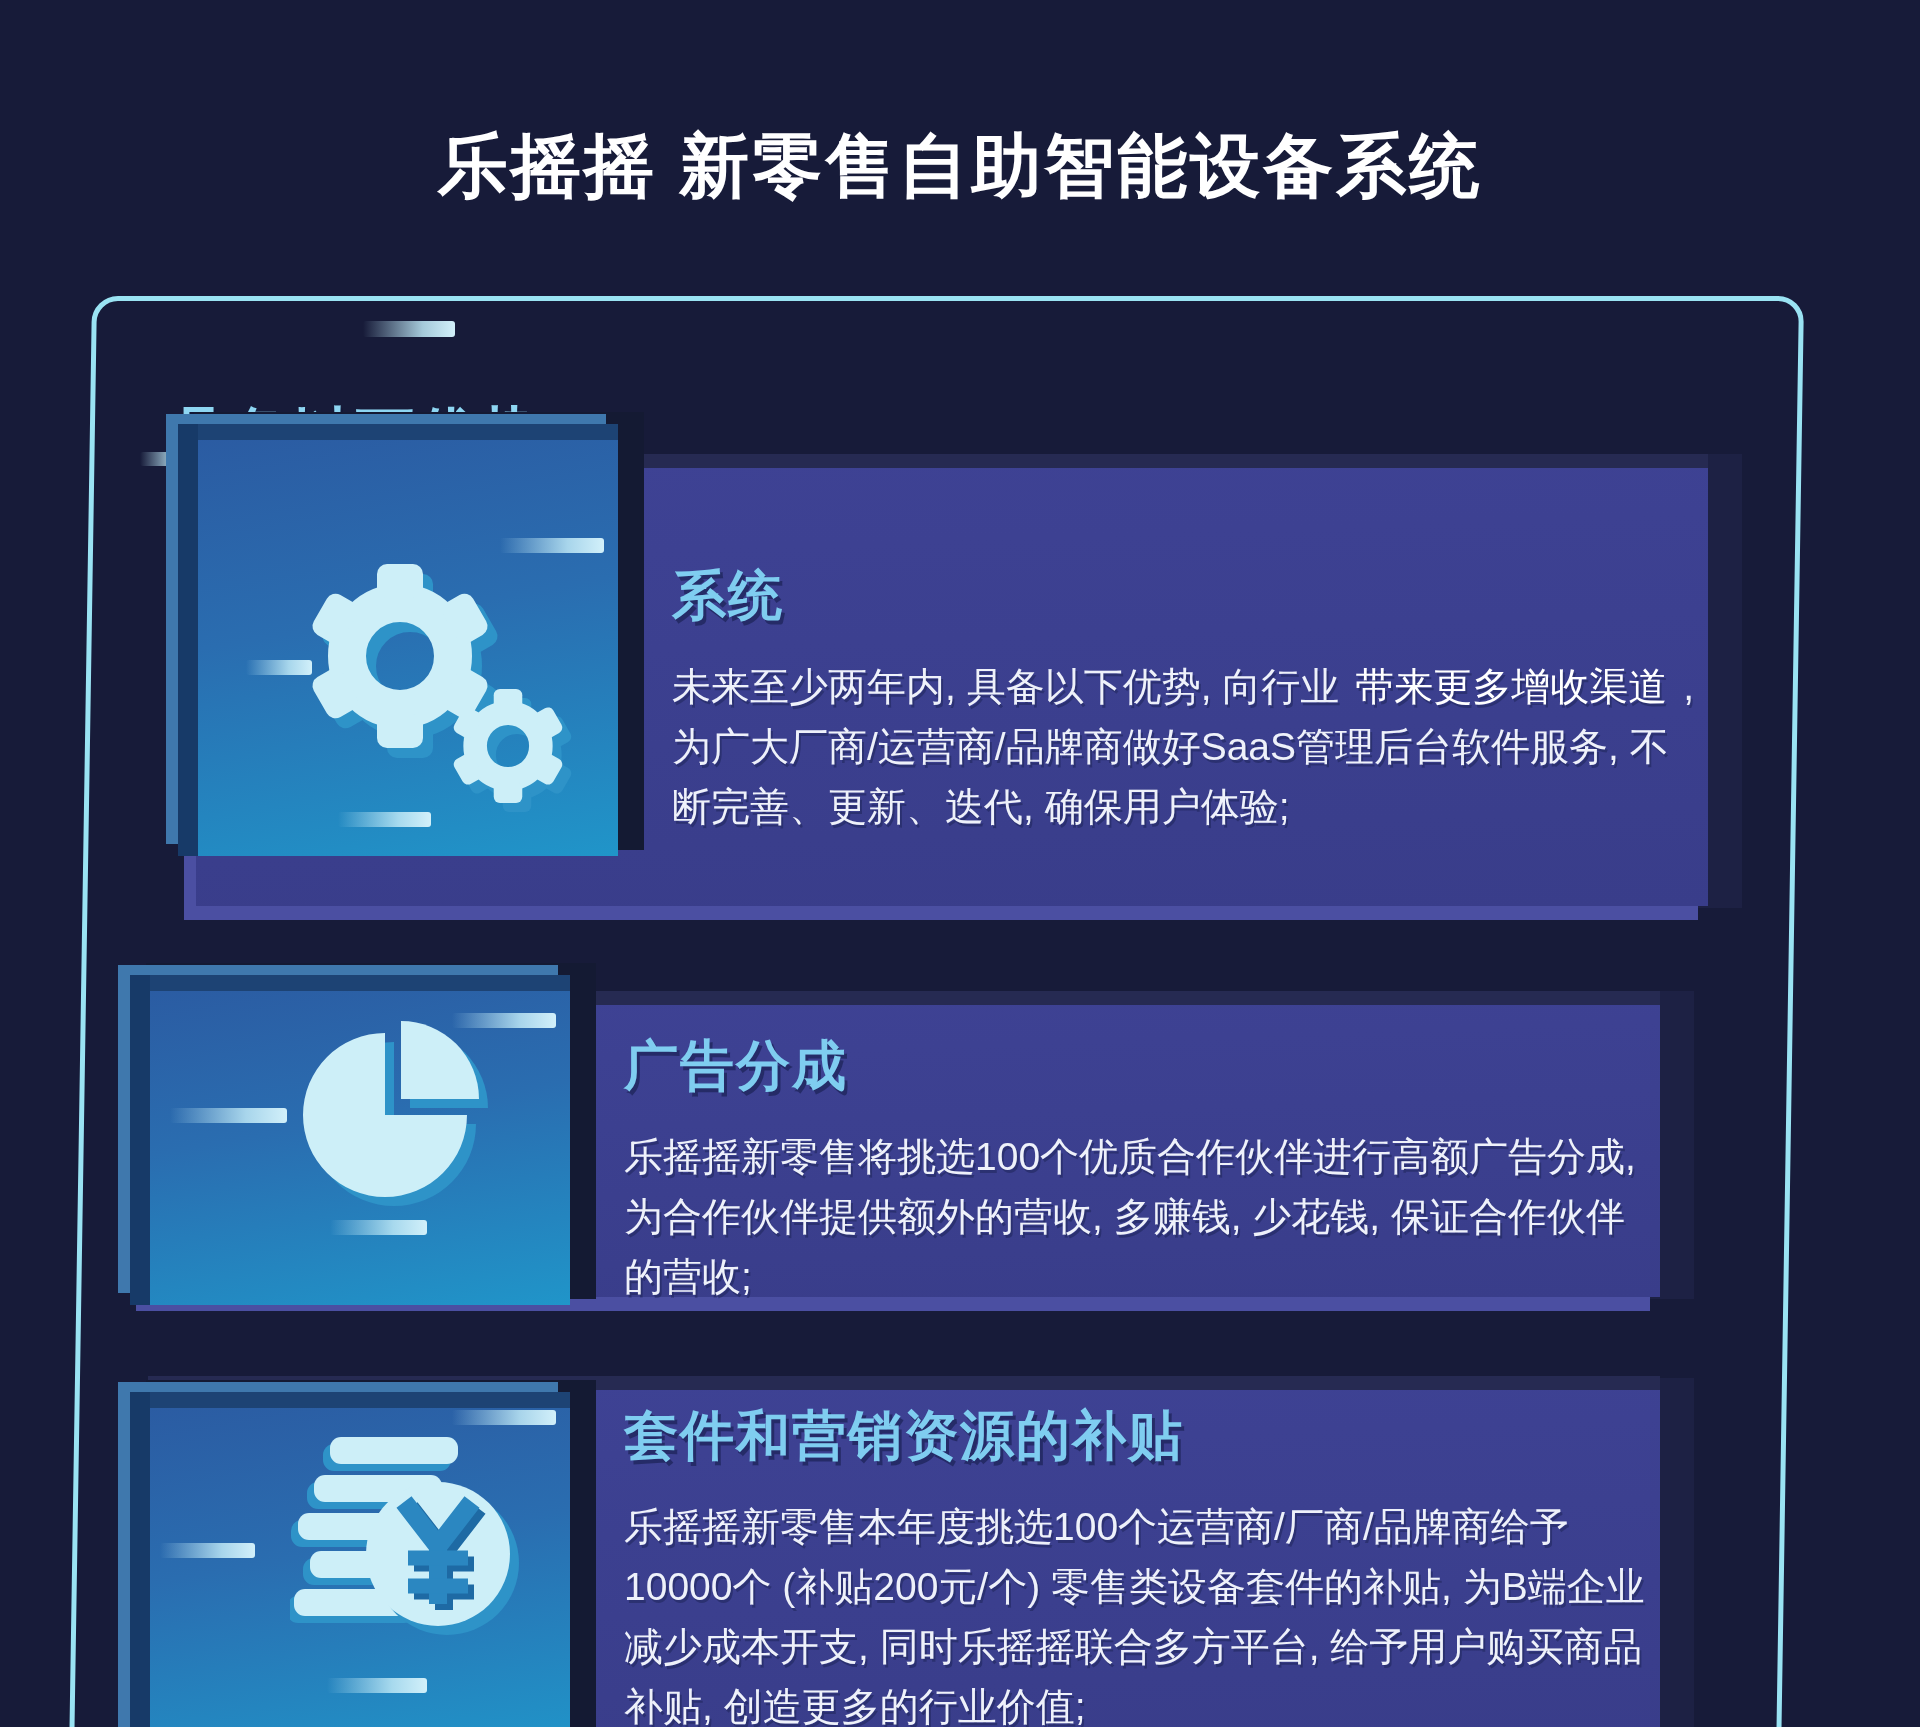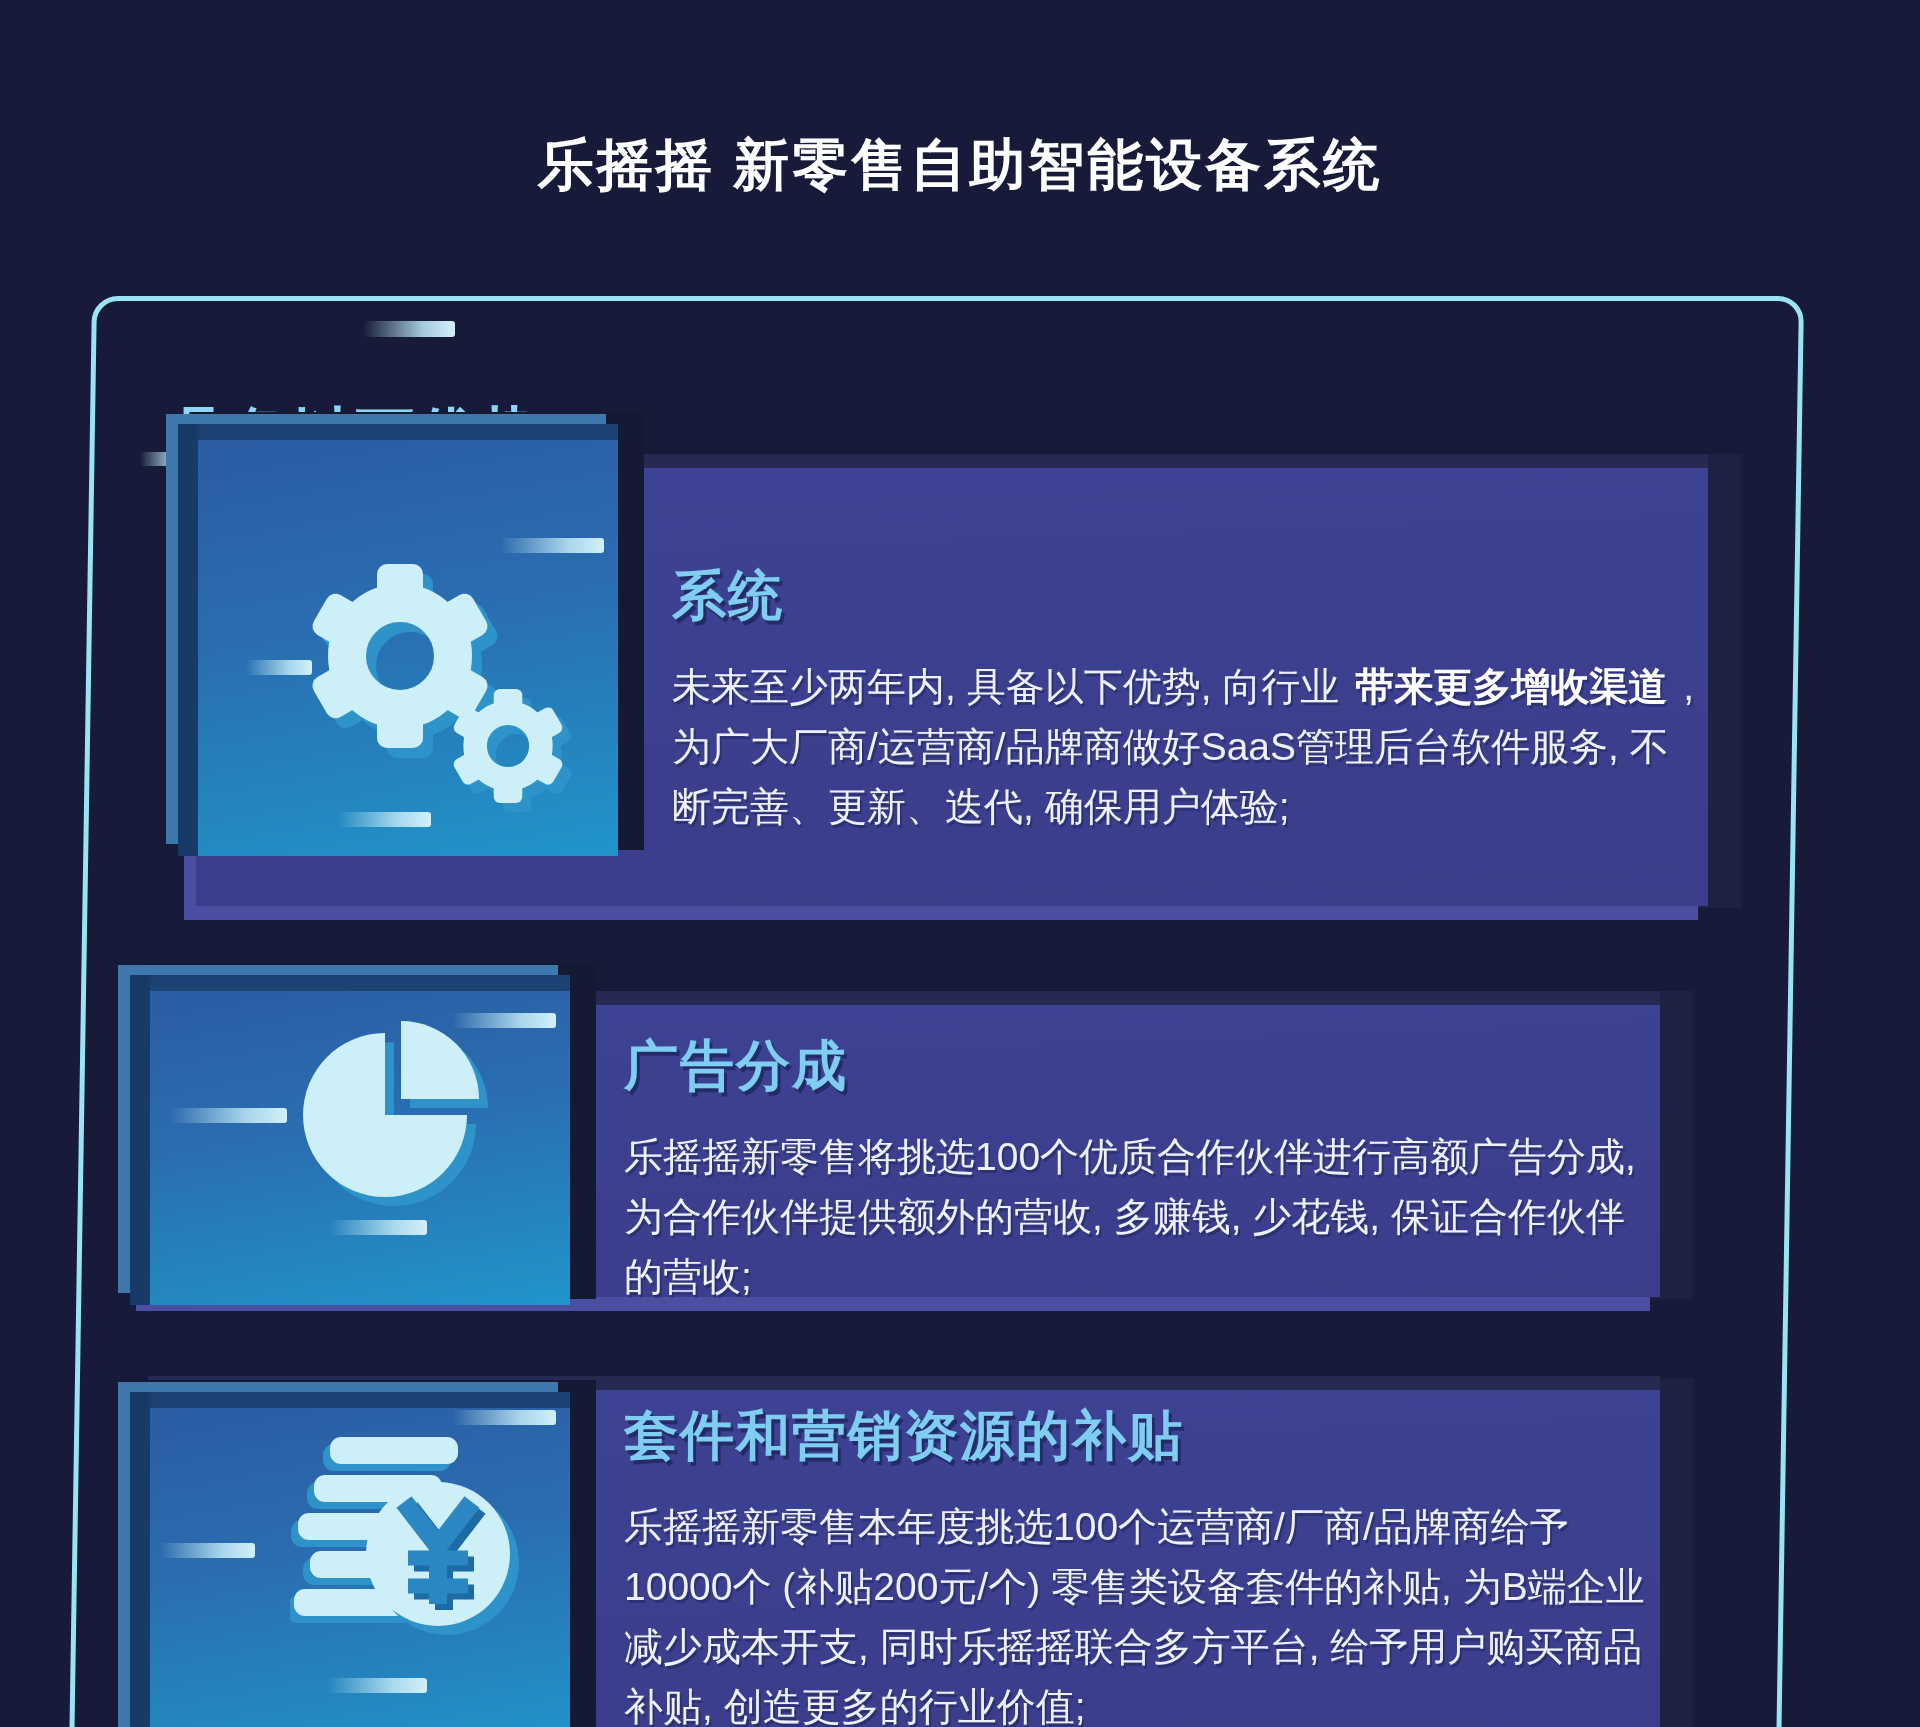--- a/index.html
+++ b/index.html
@@ -4,23 +4,23 @@
 <style>
   html,body{margin:0;padding:0;}
   body{
     width:1920px;height:1727px;overflow:hidden;
     background:#171b39;
     font-family:"Liberation Sans","DejaVu Sans",sans-serif;
     position:relative;
   }
   
   .title{
-    position:absolute;left:0;right:0;top:112px;margin:16px;
+    position:absolute;left:0;right:0;top:112px;margin:8px;
     text-align:center;color:#ffffff;
-    font-size:56px;font-weight:900;letter-spacing:3px;
+    font-size:70px;font-weight:900;letter-spacing:3px;
   }
   
   .frame{
     position:absolute;left:92px;top:296px;width:1702px;height:1500px;
     border:5px solid #9ae3f3;border-radius:26px;
     transform:skewX(-0.9deg);transform-origin:50% 0;
   }
   
   .section-heading{
     position:absolute;left:166px;top:392px;margin:4px;
@@ -85,21 +85,21 @@
   .content{position:absolute;left:624px;width:1035px;z-index:8;}
   .c1 .content{top:150px;} .c2 .content{top:70px;} .c3 .content{top:22px;}
   .card h3{
     margin:0;font-size:54px;font-weight:700;color:#7fcdf0;
     text-shadow:3px 4px 0 rgba(18,26,70,.55);letter-spacing:2px;
   }
   .card p{
     margin:24px 0 0 0;font-size:39px;line-height:60px;color:#eef1fa;
     text-shadow:2px 3px 0 rgba(15,22,60,.35);
   }
-  .hl{font-weight:700;color:#ffffff;margin:0 16px;text-align:right;}
+  .hl{font-weight:400;color:#ffffff;margin:0 16px;text-align:right;}
 </style>
 </head>
 <body>
 
 <h1 class="title">乐摇摇 新零售自助智能设备系统</h1>
 
 <div class="frame"></div>
 <div class="streak streak-h1"></div>
 <h2 class="section-heading">具备以下优势</h2>
 <div class="streak streak-h2"></div>

